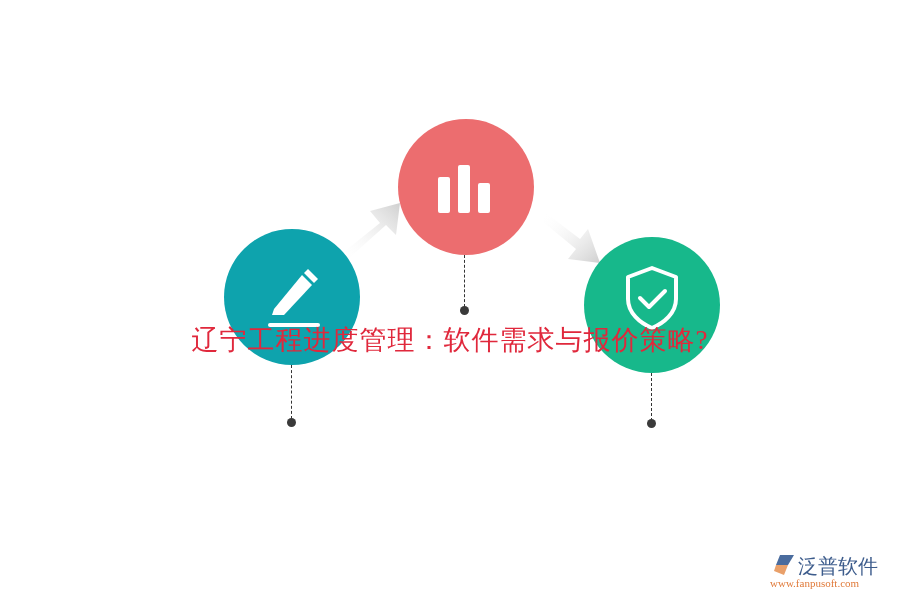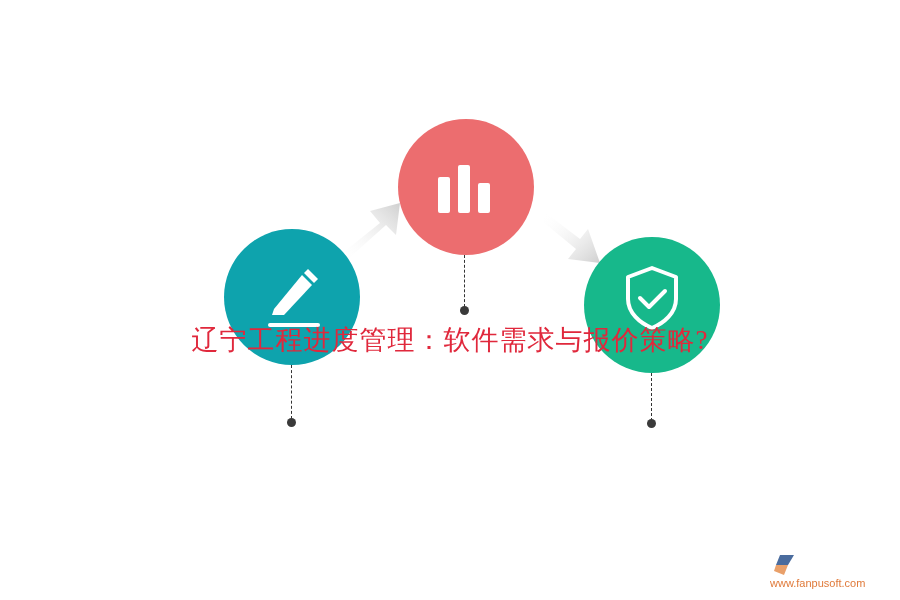--- a/index.html
+++ b/index.html
@@ -8,21 +8,21 @@
   .c1 { left:224px; top:229px; width:136px; height:136px; background:#0ea3ad; }
   .c2 { left:398px; top:119px; width:136px; height:136px; background:#ec6d6f; }
   .c3 { left:584px; top:237px; width:136px; height:136px; background:#17b88b; }
   .icon { position:absolute; }
   .stem { position:absolute; width:0; border-left:1.5px dashed #333; }
   .dot { position:absolute; width:9px; height:9px; border-radius:50%; background:#3a3a3a; }
   .arrow { position:absolute; }
   .title { position:absolute; left:0; width:900px; top:322px; text-align:center; font-size:27px; color:#e0283c; letter-spacing:1px; white-space:nowrap; }
   .logo { position:absolute; left:770px; top:553px; width:125px; height:40px; }
   .logo-name { position:absolute; left:28px; top:0; font-family:"DejaVu Sans", sans-serif; font-size:20px; color:#3d5c8c; white-space:nowrap; }
-  .logo-url { position:absolute; left:0; top:24px; font-family:Liberation Sans, sans-serif; font-size:11px; color:#e07a3a; white-space:nowrap; }
+  .logo-url { position:absolute; left:0; top:24px; font-family:Liberation Serif, serif; font-size:11px; color:#e07a3a; white-space:nowrap; }
 </style>
 </head>
 <body>
 
 <svg class="arrow" style="left:330px;top:195px;" width="80" height="65" viewBox="0 0 80 65">
   <defs>
     <linearGradient id="g1" x1="0" y1="1" x2="1" y2="0">
       <stop offset="0" stop-color="#ffffff" stop-opacity="0"></stop>
       <stop offset="1" stop-color="#cfcfcf"></stop>
     </linearGradient>
@@ -68,14 +68,15 @@
 <div class="stem" style="left:651px;top:373px;height:48px;"></div>
 <div class="dot" style="left:647px;top:419px;"></div>
 
 <div class="title">辽宁工程进度管理：软件需求与报价策略?</div>
 
 <div class="logo">
   <svg style="position:absolute;left:4px;top:2px;" width="22" height="20" viewBox="0 0 22 20">
     <polygon points="6,0 20,0 14,10 2,10" fill="#4a6c9e"></polygon>
     <polygon points="2,10 14,10 10,20 0,16" fill="#e9a06a"></polygon>
   </svg>
+  <div class="logo-name">泛普软件</div>
   <div class="logo-url">www.fanpusoft.com</div>
 </div>
 
 </body></html>

